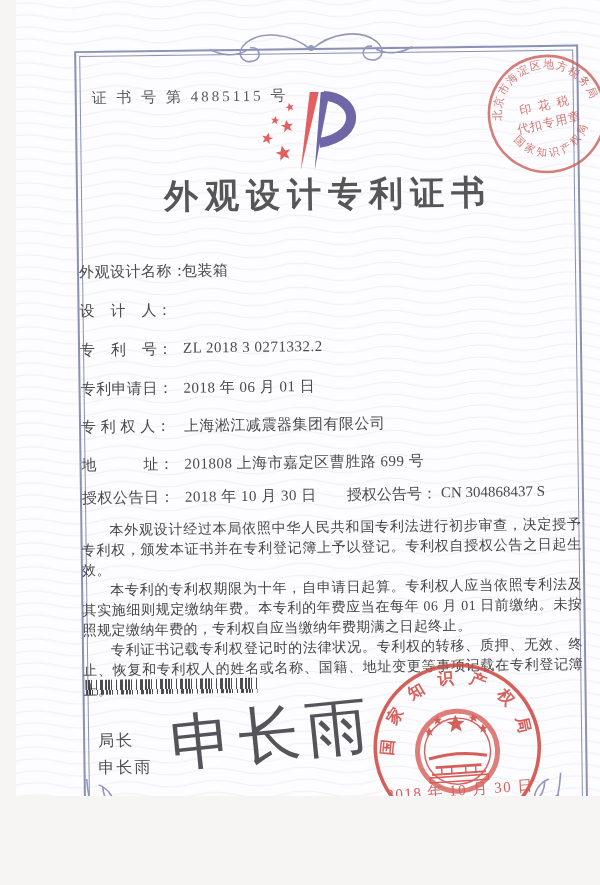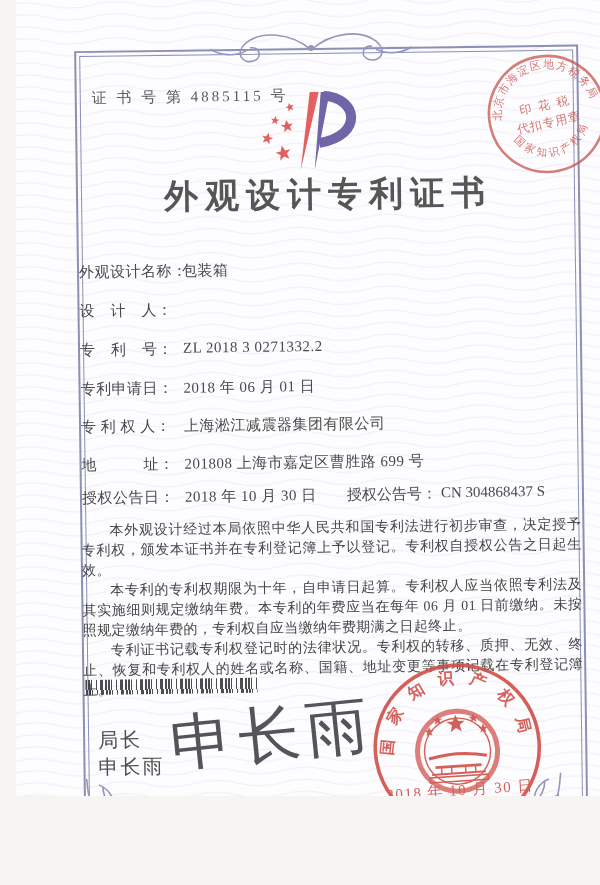--- a/index.html
+++ b/index.html
@@ -30,21 +30,21 @@
   .row .val{position:absolute;left:168px;letter-spacing:.5px;}
   .row .lbl2{position:absolute;left:330px;}
   .row .val2{position:absolute;left:424px;}
   .paras{position:absolute;left:64px;top:518px;width:500px;font-size:14px;line-height:20px;
          color:#474747;text-align:justify;letter-spacing:.4px;}
   .paras p{text-indent:2em;}
   .barcode{position:absolute;left:66px;top:677px;width:172px;height:15px;opacity:.85;
     background:repeating-linear-gradient(90deg,#2d2d2d 0 2px,transparent 2px 3px,#2d2d2d 3px 5px,
       transparent 5px 6px,#2d2d2d 6px 7px,transparent 7px 11px,#2d2d2d 11px 12px,transparent 12px 15px,
       #2d2d2d 15px 18px,transparent 18px 20px);}
-  .director{position:absolute;left:78px;top:724px;font-size:20px;color:#4e4e4e;line-height:27px;letter-spacing:2px;}
+  .director{position:absolute;left:78px;top:724px;font-size:16px;color:#4e4e4e;line-height:27px;letter-spacing:2px;}
   .signature{position:absolute;left:150px;top:692px;font-size:62px;color:#3d3d44;
              font-family:cursive;transform:rotate(-5deg);letter-spacing:6px;opacity:.88;}
   .seal-cnipa{position:absolute;left:348px;top:660px;transform:rotate(-3deg);}
   .footer{position:absolute;left:63px;top:818px;width:504px;text-align:center;
           font-size:13px;color:#4e4e4e;letter-spacing:2px;}
   .flourish{position:absolute;}
   svg text{font-family:"Liberation Serif","DejaVu Serif",serif;}
 </style>
 </head>
 <body>

